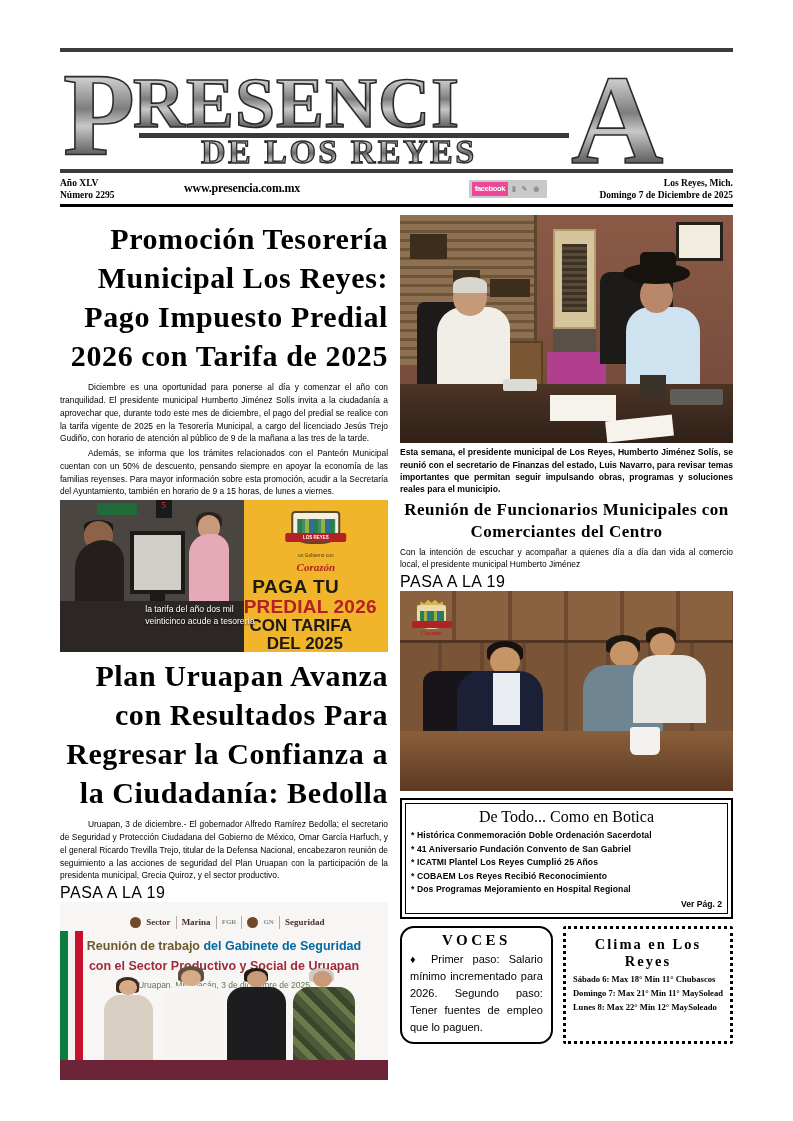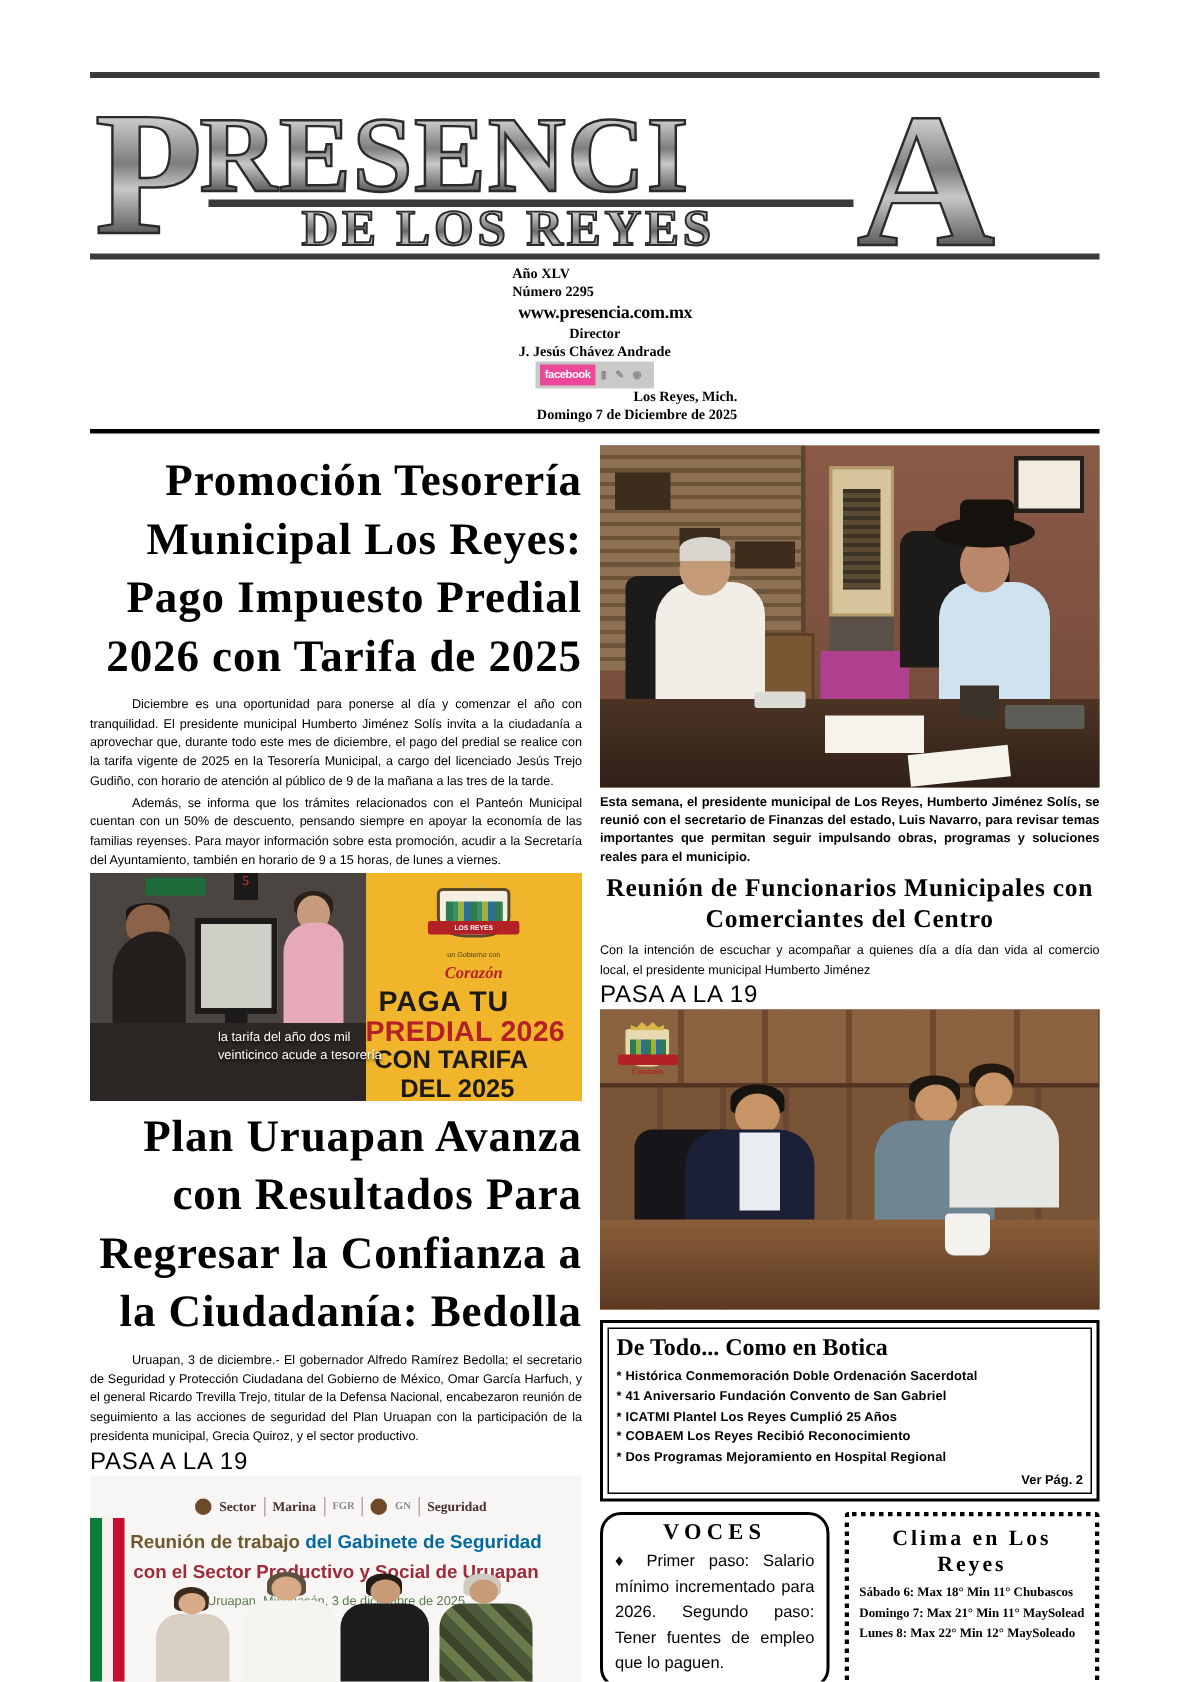--- a/index.html
+++ b/index.html
@@ -57,21 +57,20 @@
   .infobar {
     display: flex;
     align-items: center;
     justify-content: space-between;
     font-family: "Liberation Serif", serif;
     font-size: 9.5px;
     font-weight: bold;
     padding: 4px 0 3px 0;
     border-bottom: 3px solid #000;
     line-height: 1.28;
-    flex-direction: column;
   }
   .ib-col { white-space: nowrap; }
   .ib-left { text-align: left; width: 110px;}
   .ib-site {
     font-size: 12px;
     letter-spacing: -0.2px;
     flex: 1;
     padding-left: 14px;
   }
   .ib-dir { text-align: center; width: 175px;}
@@ -251,21 +250,21 @@
 
   
   .botica {
     border: 2px solid #000;
     padding: 3px;
     margin-top: 7px;
   }
   .botica-in { border:1px solid #000; padding: 4px 5px 4px 5px;}
   .botica-title {
     font-family:"Liberation Serif", serif;
-    font-weight:bold; font-size:16px; margin-bottom:3px;
+    font-weight:normal; font-size:16px; text-align:center; margin-bottom:3px;
   }
   .botica-item {
     font-family:"Liberation Sans", sans-serif;
     font-size:8.6px; font-weight:bold; line-height:1.58; letter-spacing:0.1px;
   }
   .botica-foot {
     font-family:"Liberation Sans", sans-serif;
     font-size:8.6px; font-weight:bold; text-align:right; margin-top:2px;
   }
 
@@ -347,24 +346,20 @@
     </div>
     <div class="mast-rule-bottom"></div>
   </div>
 
   <div class="infobar">
     <div class="ib-col ib-left">
       <div>Año XLV</div>
       <div>Número 2295</div>
     </div>
     <div class="ib-col ib-site">www.presencia.com.mx</div>
-    <div class="ib-col ib-dir">
-      <div>Director</div>
-      <div>J. Jesús Chávez Andrade</div>
-    </div>
     <div class="ib-col ib-fb">
       <span class="fb-strip"><span class="fb-badge">facebook</span> ▮ ✎ ◉</span>
     </div>
     <div class="ib-col ib-right">
       <div>Los Reyes, Mich.</div>
       <div>Domingo 7 de Diciembre de 2025</div>
     </div>
   </div>
 
   <div class="content">

